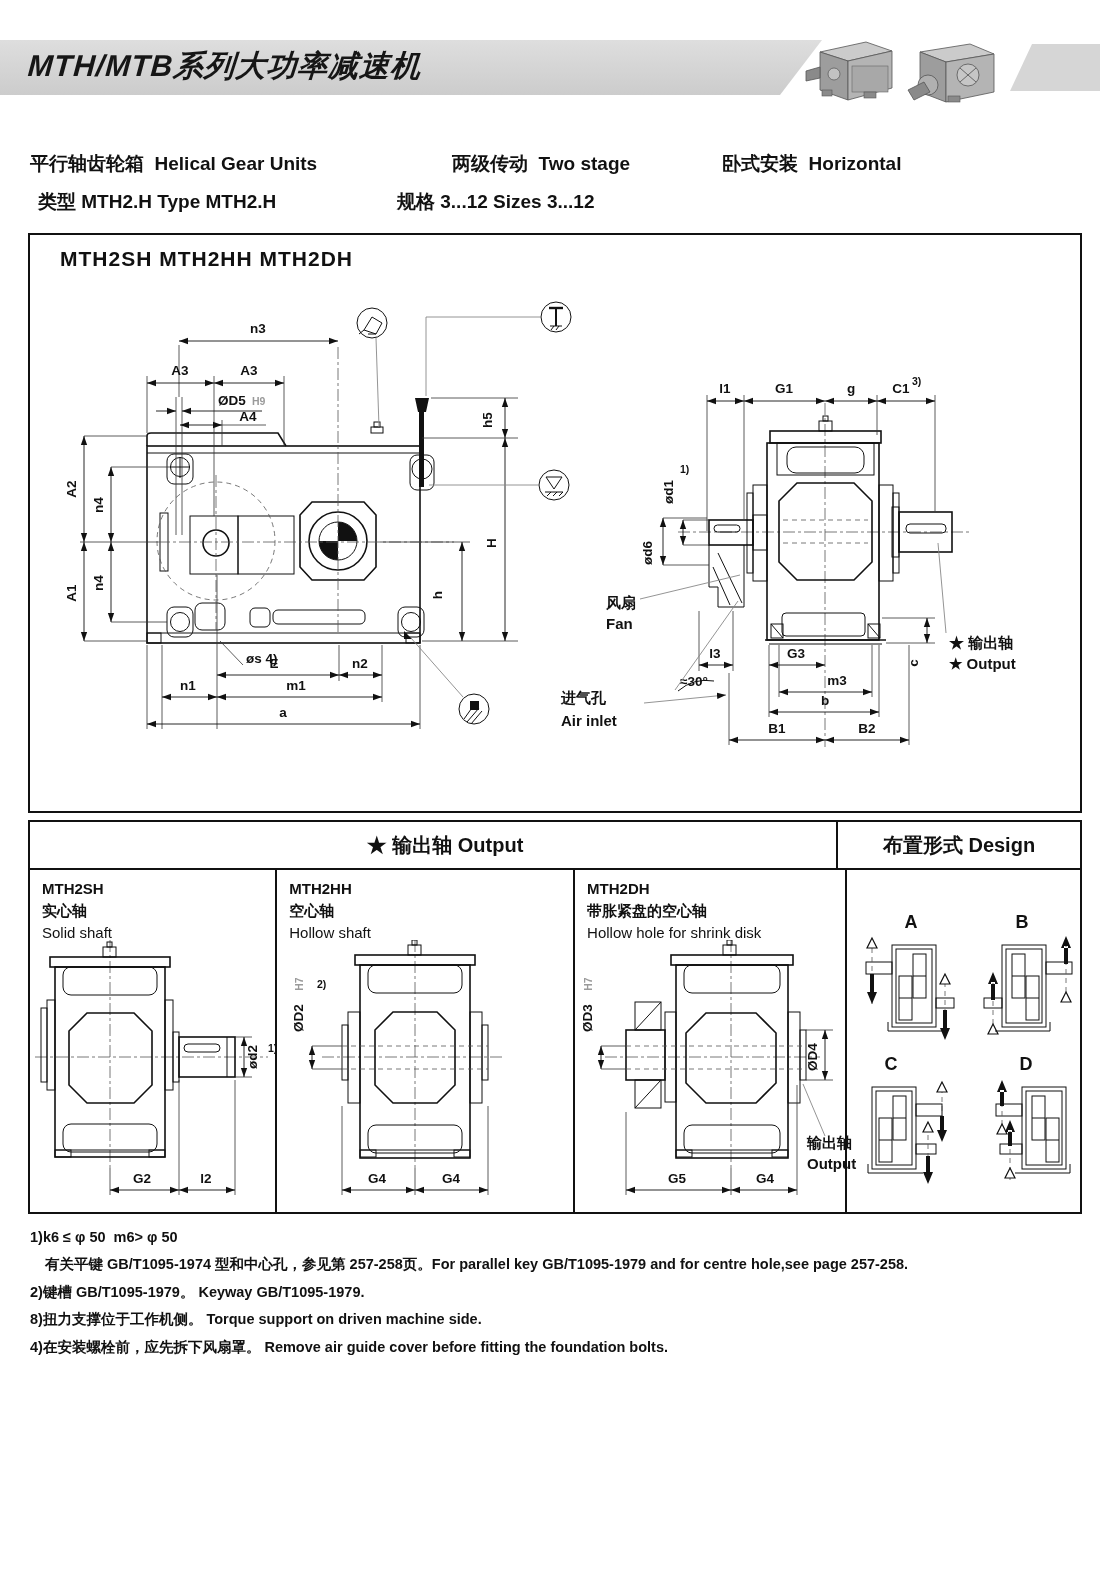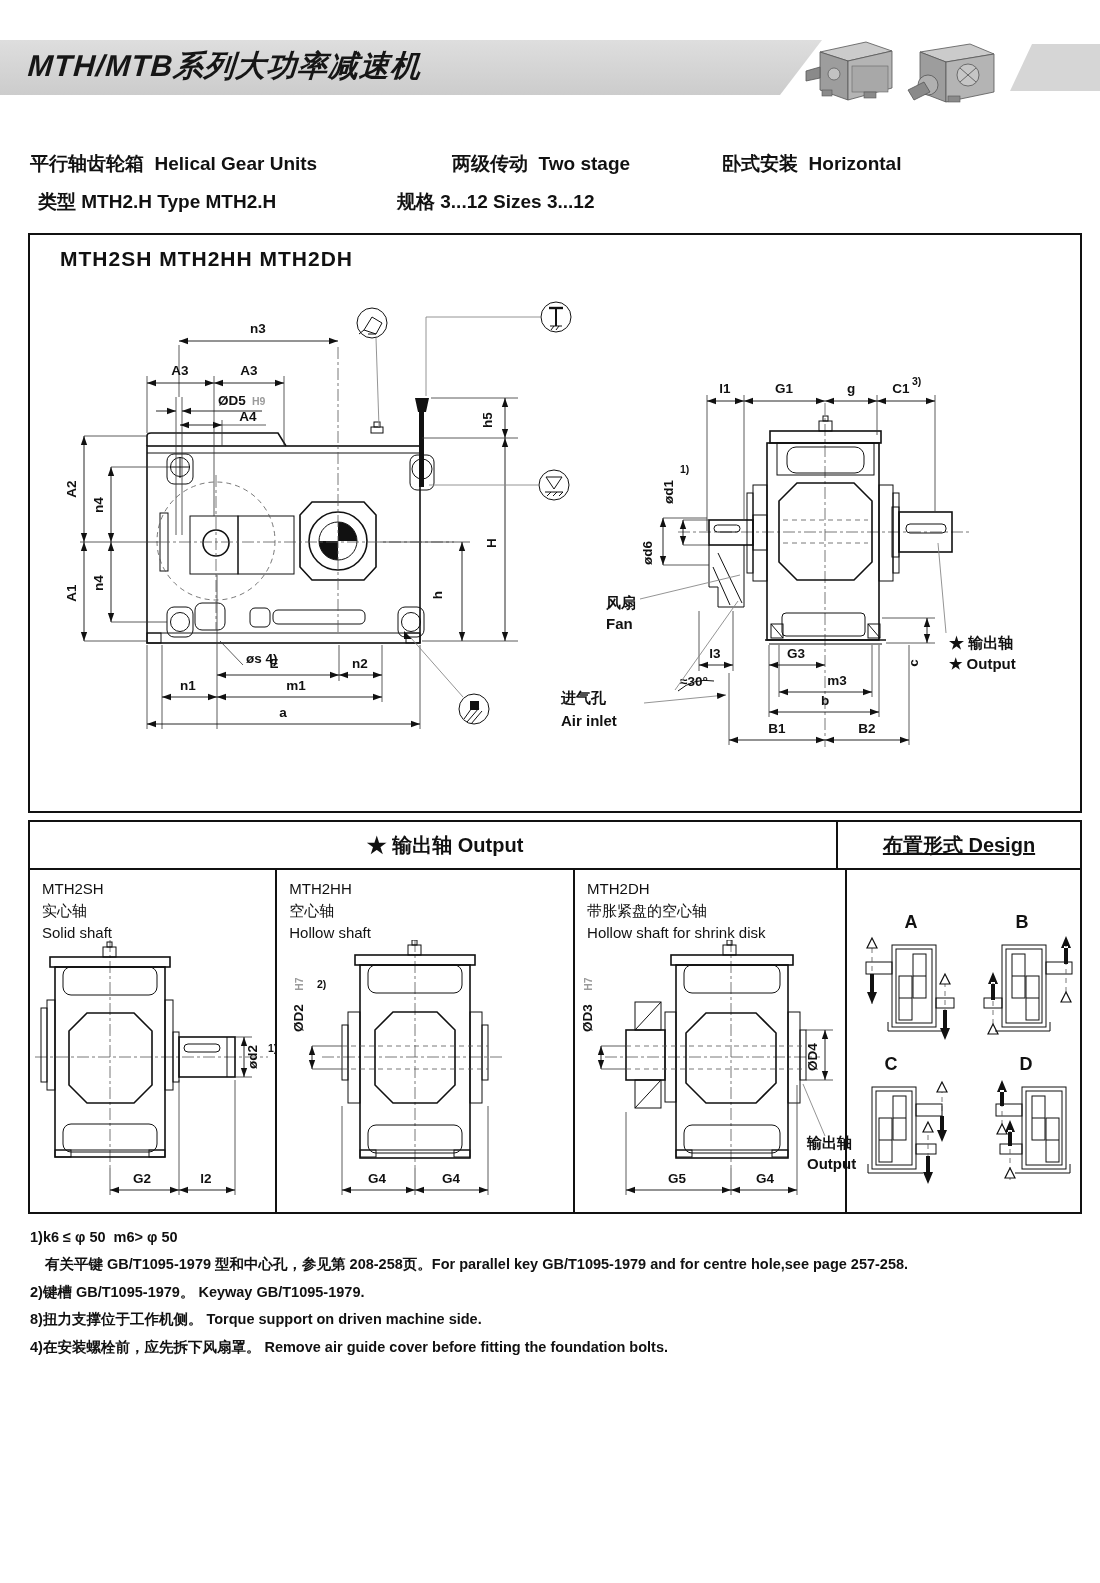--- a/index.html
+++ b/index.html
@@ -20,26 +20,26 @@
   
   .figbox{position:absolute;left:28px;top:233px;width:1054px;height:580px;border:2px solid #111;
           box-sizing:border-box;}
   .figlabel{position:absolute;left:30px;top:12px;font-size:21px;font-weight:700;letter-spacing:1px;}
   .figbox svg{position:absolute;left:0;top:0;}
   
   .otable{position:absolute;left:28px;top:820px;width:1054px;border:2px solid #111;box-sizing:border-box;}
   .ohead{display:flex;height:46px;border-bottom:2px solid #111;}
   .ohead .hc{display:flex;align-items:center;justify-content:center;font-size:20px;font-weight:700;}
   .ohead .hc1{width:808px;border-right:2px solid #111;box-sizing:border-box;padding-left:24px;}
-  .ohead .hc2{flex:1;text-decoration:underline;}
+  .ohead .hc2{flex:1;}
   .obody{display:flex;height:342px;}
   .cell{position:relative;box-sizing:border-box;border-right:2px solid #111;}
   .cell:last-child{border-right:none;}
   .c1{width:259px;} .c2{width:312px;} .c3{width:285px;} .c4{width:244px;}
-  .cell .tt{position:absolute;left:12px;font-weight:400;font-size:15px;white-space:nowrap;}
+  .cell .tt{position:absolute;left:12px;font-weight:700;font-size:15px;white-space:nowrap;}
   .cell .t1{top:10px;} .cell .t2{top:32px;} .cell .t3{top:54px;font-weight:400;}
   .cell svg{position:absolute;left:0;top:70px;}
   .c4 svg{top:0;}
   
   .foot{position:absolute;left:30px;top:1224px;width:1045px;font-size:14.5px;font-weight:600;}
   .foot div{line-height:27.4px;white-space:pre-wrap;}
   .foot .indent{padding-left:15px;}
   
   .ol{fill:none;stroke:#111;stroke-width:1.6;}
   .th{fill:none;stroke:#111;stroke-width:1;}
@@ -440,21 +440,21 @@
           <line x1="65" y1="250" x2="138" y2="250" class="dim" marker-start="url(#as)" marker-end="url(#ae)"></line>
           <line x1="138" y1="250" x2="211" y2="250" class="dim" marker-start="url(#as)" marker-end="url(#ae)"></line>
           <text class="dl" x="100" y="243" text-anchor="middle">G4</text>
           <text class="dl" x="174" y="243" text-anchor="middle">G4</text>
         </svg>
       </div>
 
       <div class="cell c3">
         <div class="tt t1">MTH2DH</div>
         <div class="tt t2">带胀紧盘的空心轴</div>
-        <div class="tt t3">Hollow shaft for shrink disk</div>
+        <div class="tt t3">Hollow hole for shrink disk</div>
         <svg width="285" height="270" viewBox="0 0 285 270">
           <line x1="30" y1="117" x2="245" y2="117" class="cl"></line>
           <line x1="156" y1="0" x2="156" y2="228" class="cl"></line>
           <rect x="96" y="15" width="122" height="10" class="ol"></rect>
           <rect x="148" y="5" width="13" height="10" class="th"></rect>
             <rect x="152" y="0" width="5" height="5" class="th"></rect>
           <rect x="101" y="25" width="112" height="193" class="ol"></rect>
           <rect x="109" y="25" width="96" height="28" rx="8" class="th"></rect>
           <rect x="109" y="185" width="96" height="28" rx="8" class="th"></rect>
           <path d="M131,73 L181,73 L201,93 L201,143 L181,163 L131,163 L111,143 L111,93 Z" class="ol"></path>
@@ -571,19 +571,19 @@
             <path d="M163,308 L158,298 L168,298 Z" fill="#fff" stroke="#111" stroke-width="1.2" transform="rotate(180 163 303)"></path>
             <polyline points="223,294 223,303 168,303" class="th" stroke-width="1.5"></polyline>
           </g>
         </svg>
       </div>
     </div>
   </div>
 
   <div class="foot">
     <div>1)k6 ≤ φ 50  m6&gt; φ 50</div>
-    <div class="indent">有关平键 GB/T1095-1979 型和中心孔，参见第 208-258页。For parallel key GB/T1095-1979 and for centre hole,see page 257-258.</div>
+    <div class="indent">有关平键 GB/T1095-1974 型和中心孔，参见第 257-258页。For parallel key GB/T1095-1979 and for centre hole,see page 257-258.</div>
     <div>2)键槽 GB/T1095-1979。 Keyway GB/T1095-1979.</div>
     <div>8)扭力支撑位于工作机侧。 Torque support on driven machine side.</div>
     <div>4)在安装螺栓前，应先拆下风扇罩。 Remove air guide cover before fitting the foundation bolts.</div>
   </div>
 
 </div>
 
 </body></html>

